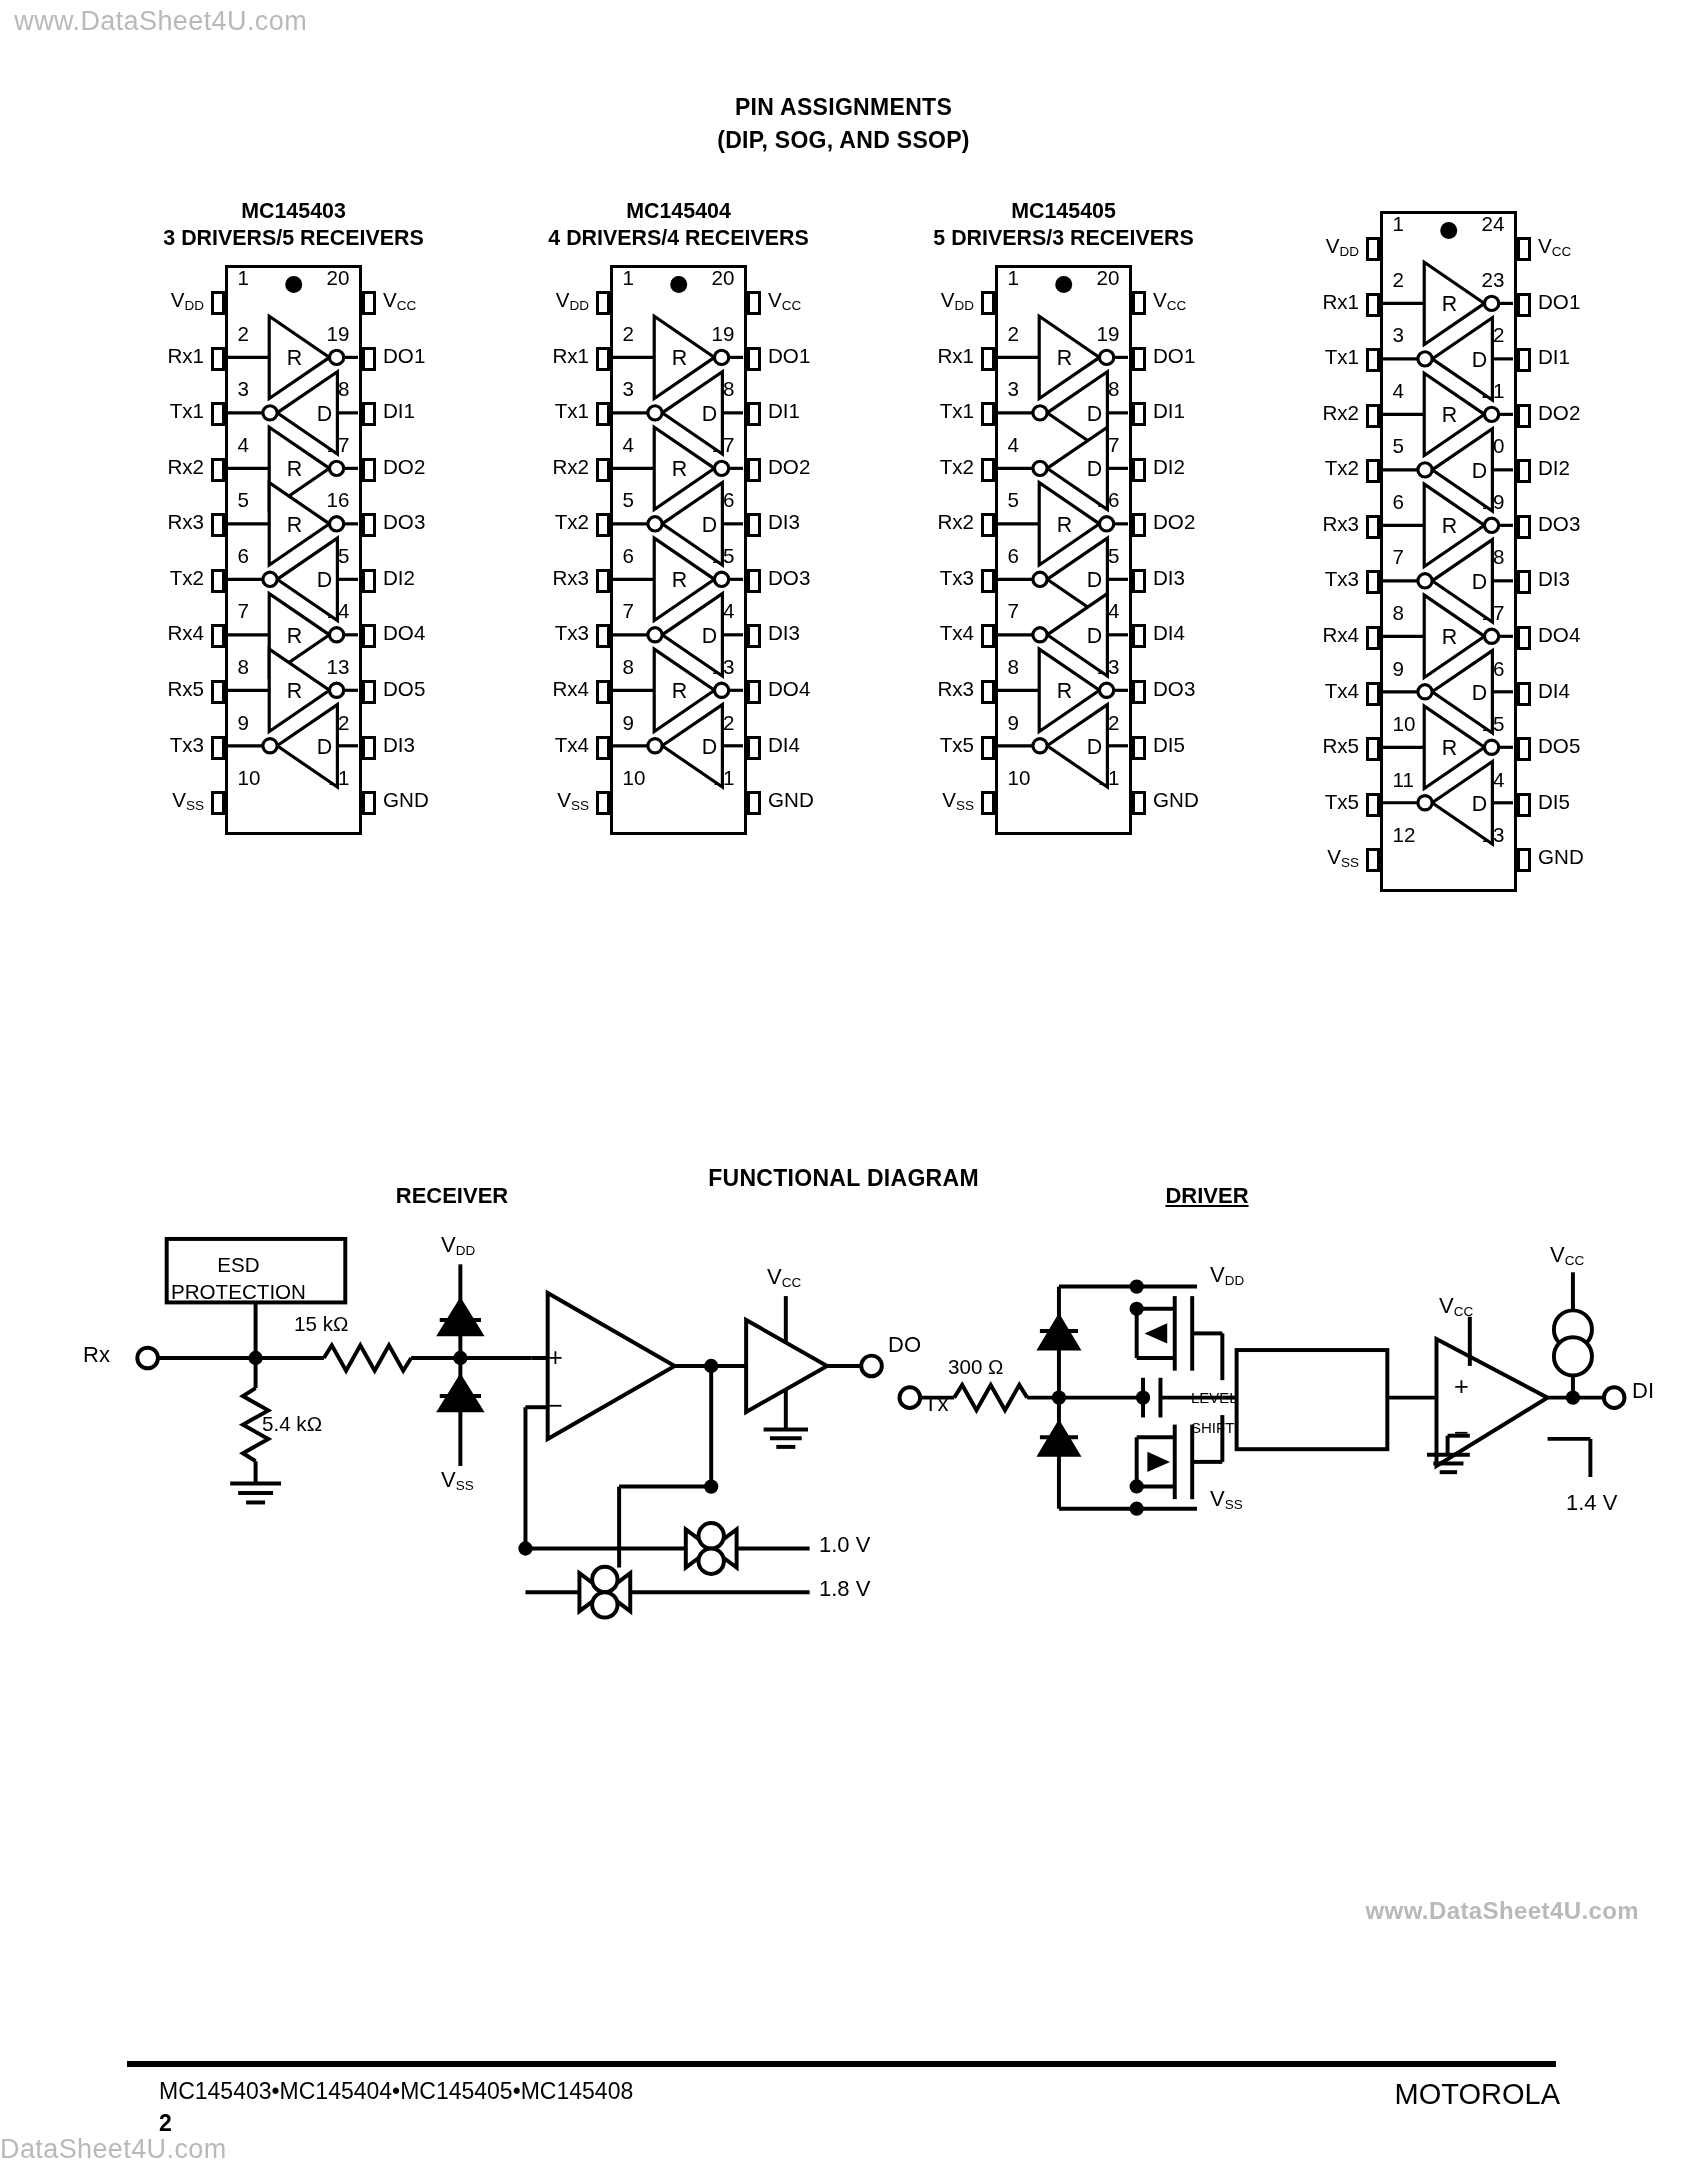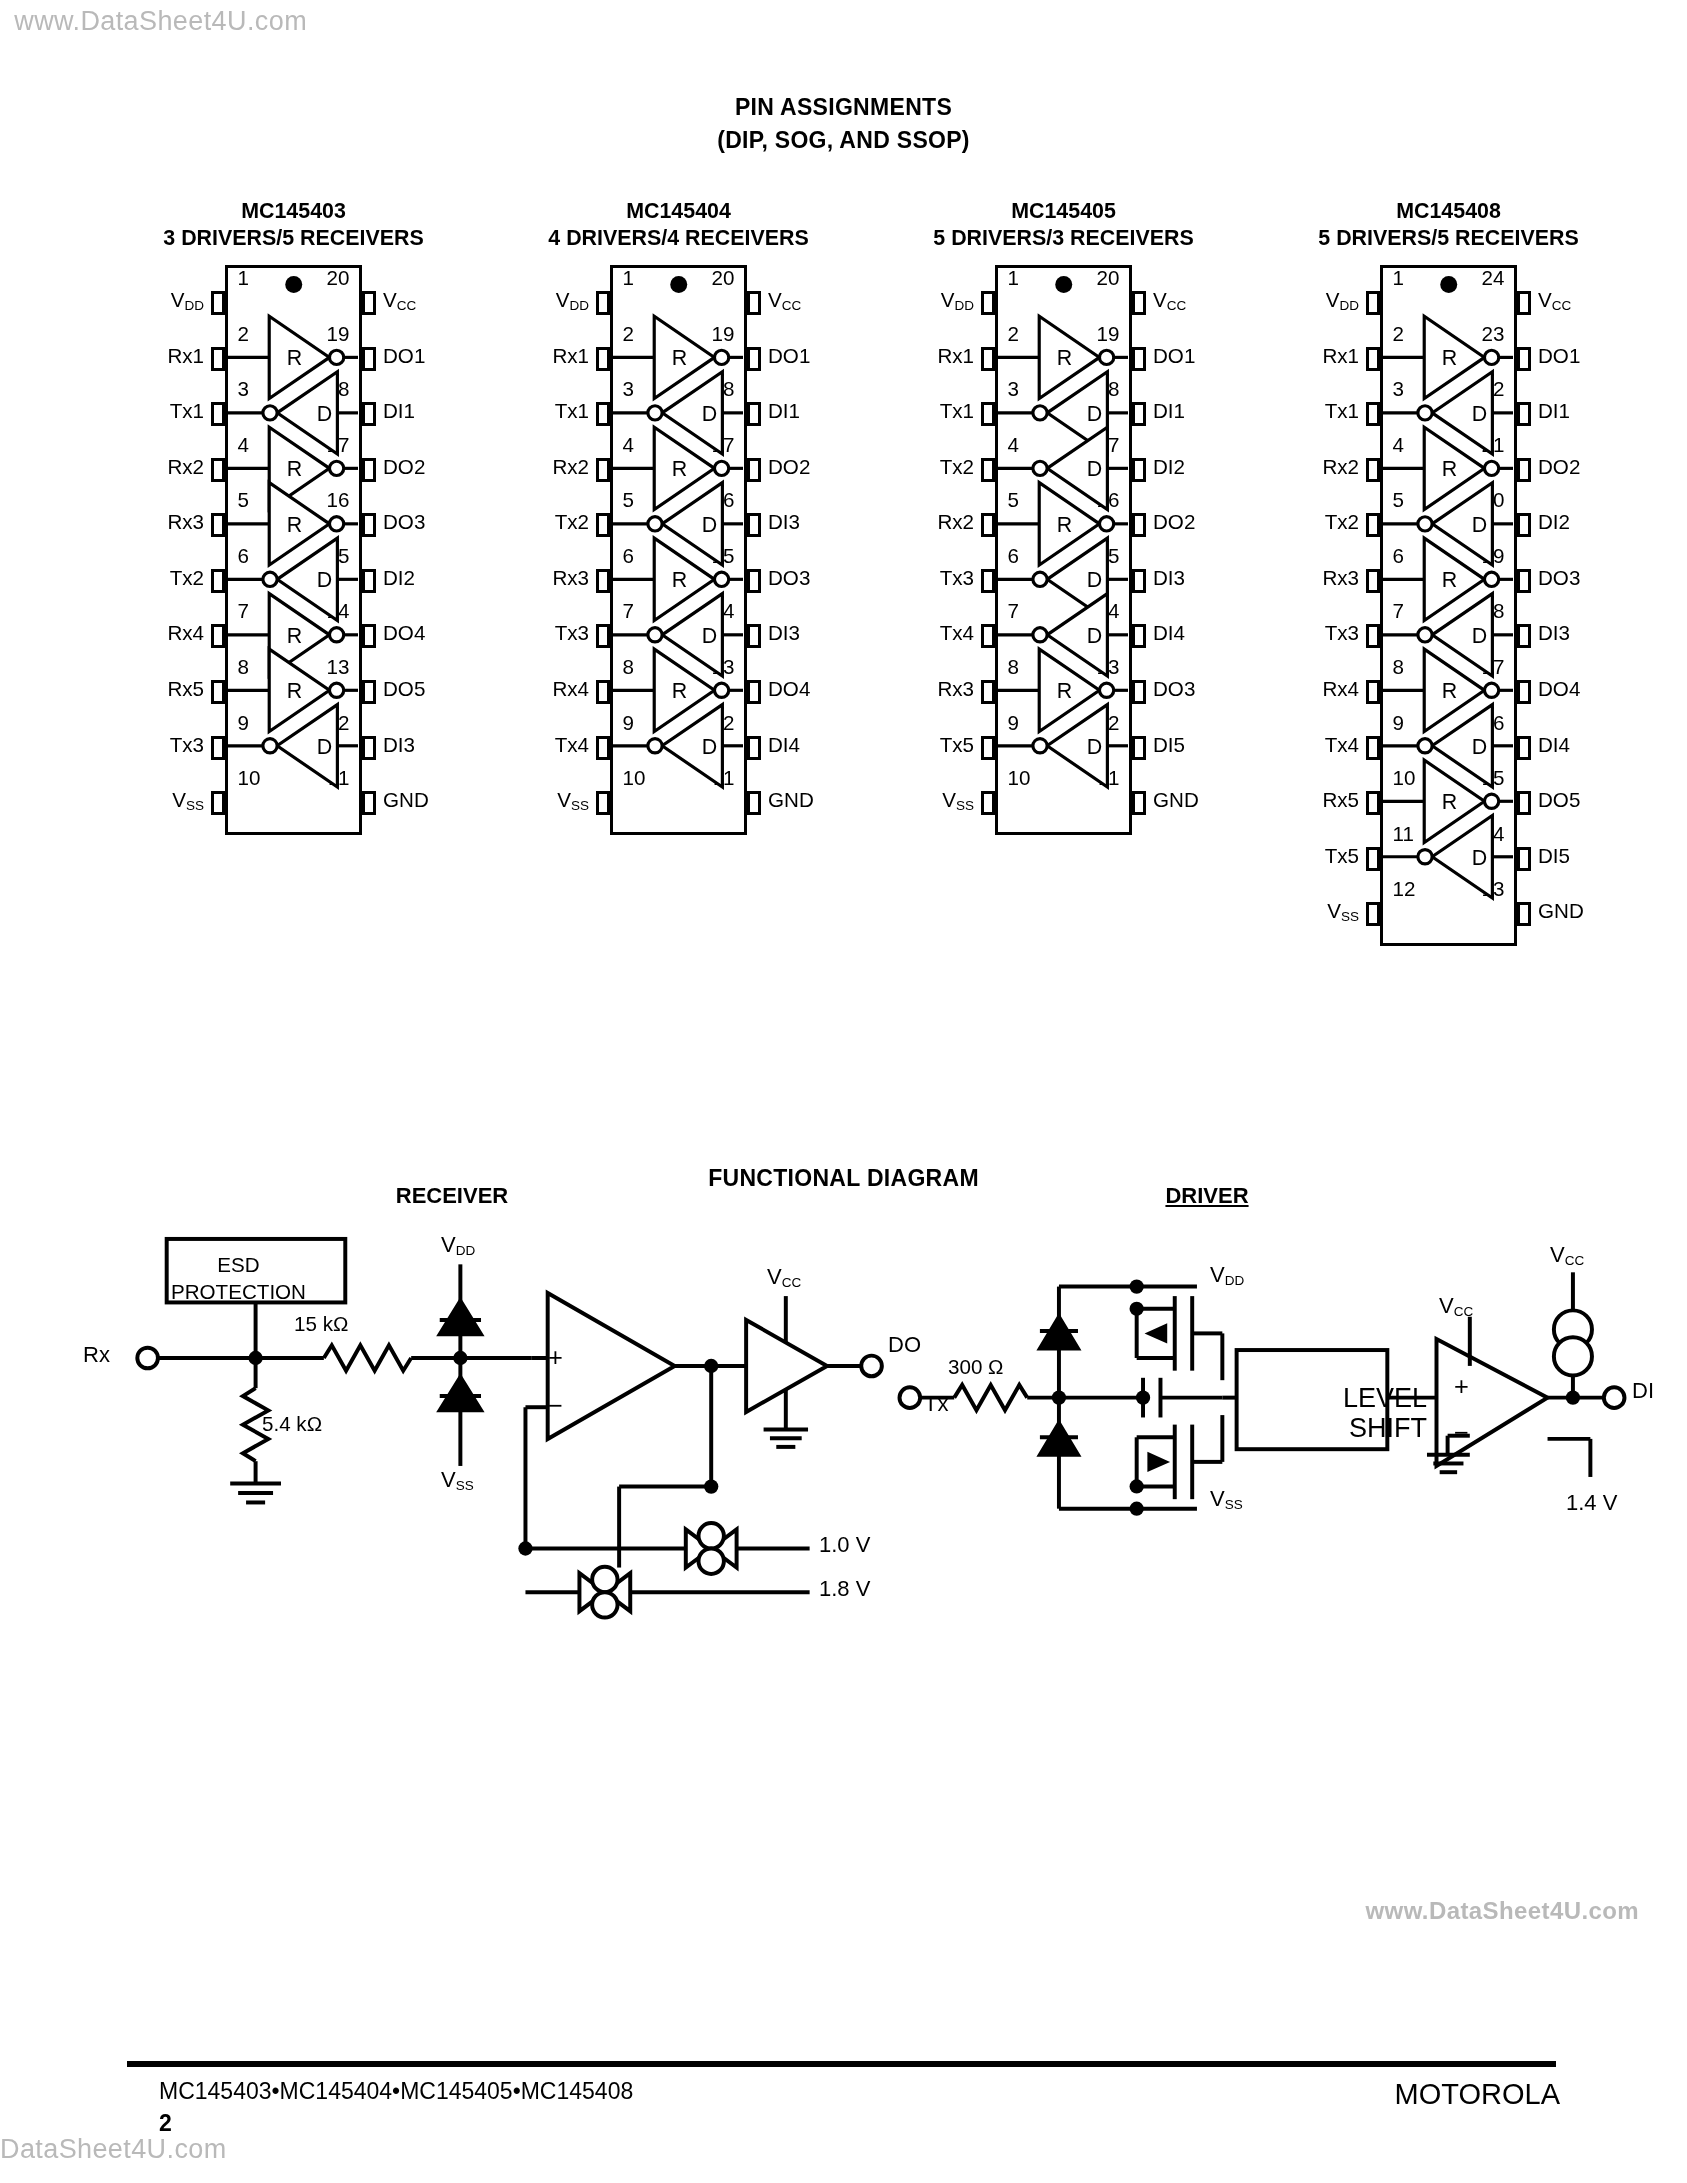--- a/index.html
+++ b/index.html
@@ -587,24 +587,20 @@
             <path d="M138,550 L138,654 L62,602 Z" fill="#fff"></path>
             <circle cx="53" cy="602" r="9" fill="#fff"></circle>
             <line x1="0" y1="602" x2="44" y2="602"></line>
             <line x1="138" y1="602" x2="164" y2="602"></line>
             <text x="112" y="612" font-size="27" font-family="&quot;Liberation Sans&quot;, sans-serif" stroke="none" fill="#000">D</text>
           </g>
         </svg>
       </div>
     </div>
     <div class="chip" style="left: 1282px; width: 333px;">
-      <div class="chip-hdr">
-        <div>MC145408</div>
-        <div>5 DRIVERS/5 RECEIVERS</div>
-      </div>
       <div class="chip-body" style="width: 137px; height: 681px;">
         <div class="notch"></div>
         <div class="prow" style="top: 35px;">
           <div class="pad l"></div>
           <div class="pnum l">1</div>
           <div class="plabel l"><span>V</span><span class="sub">DD</span></div>
         </div>
         <div class="prow" style="top: 91px;">
           <div class="pad l"></div>
           <div class="pnum l">2</div>
@@ -1005,21 +1001,21 @@
   <div style="position:absolute;left:924px;top:200px;font-size:22px;">Tx</div>
   <div style="position:absolute;left:948px;top:164px;font-size:20.6px;">300 Ω</div>
 
   <div style="position:absolute;left:1210px;top:71px;font-size:22px;">
     <span>V</span><span class="sub">DD</span>
   </div>
   <div style="position:absolute;left:1210px;top:295px;font-size:22px;">
     <span>V</span><span class="sub">SS</span>
   </div>
 
-  <div style="position:absolute;left:1276px;top:192px;width:151px;text-align:right;font-size:27px;line-height:30px;">
+  <div style="position:absolute;left:1191px;top:192px;width:151px;text-align:left;font-size:15px;line-height:30px;">
     <div>LEVEL</div>
     <div>SHIFT</div>
   </div>
 
   <div style="position:absolute;left:1439px;top:102px;font-size:22px;">
     <span>V</span><span class="sub">CC</span>
   </div>
   <div style="position:absolute;left:1550px;top:51px;font-size:22px;">
     <span>V</span><span class="sub">CC</span>
   </div>

